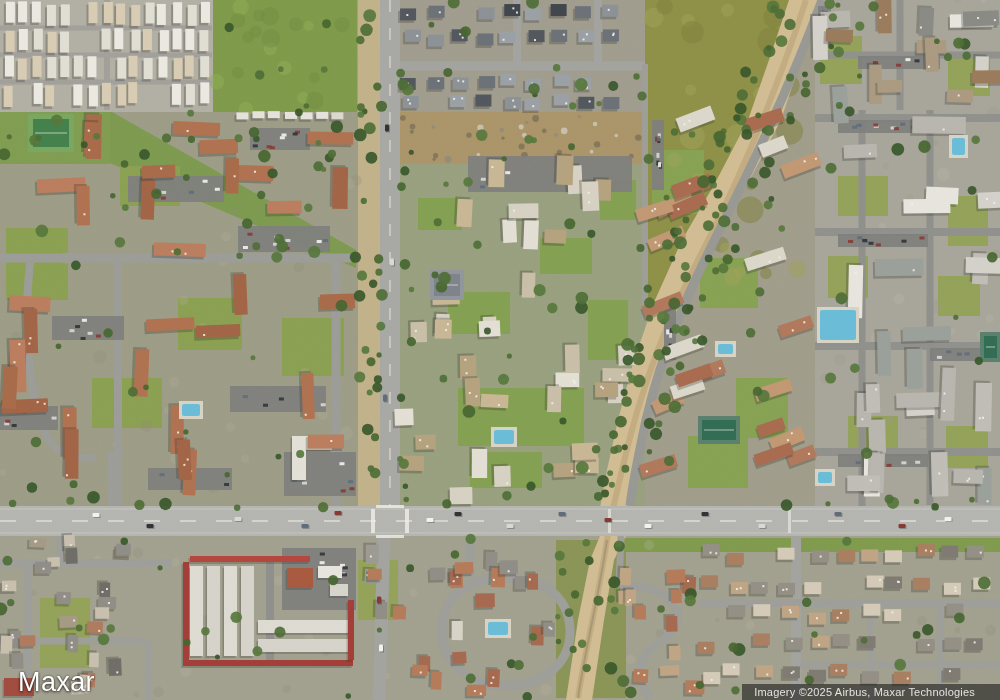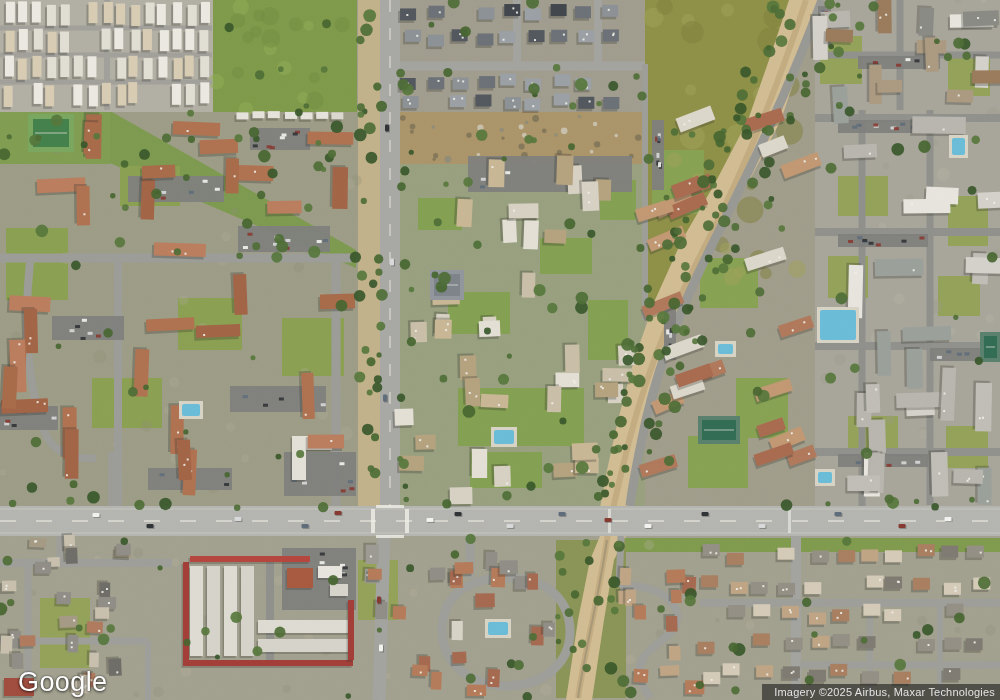--- a/index.html
+++ b/index.html
@@ -1,20 +1,20 @@
 <!DOCTYPE html>
 <html><head>
 <meta charset="utf-8">
 <style>
   html,body{margin:0;padding:0;background:#202124;}
   #viewport{position:relative;width:1000px;height:700px;overflow:hidden;background:#a5a18b;font-family:"Liberation Sans",sans-serif;}
   #map-svg{position:absolute;left:0;top:0;display:block;}
   .logo{position:absolute;left:18px;bottom:2px;color:#ffffff;font-size:27px;font-weight:500;letter-spacing:0.4px;
         text-shadow:0 1px 3px rgba(0,0,0,0.65),0 0 2px rgba(0,0,0,0.45);user-select:none;}
-  .attr{position:absolute;right:0;bottom:0;height:16px;line-height:16px;padding:0 5px 0 12px;
+  .attr{position:absolute;right:0;bottom:0;height:16px;line-height:16px;padding:0 25px 0 12px;
         background:rgba(15,15,15,0.55);color:#e3e3e3;font-size:11px;letter-spacing:0.2px;white-space:nowrap;}
 </style>
 </head>
 <body>
 
 <div id="viewport">
   <svg id="map-svg" width="1000" height="700" viewBox="0 0 1000 700">
       <defs>
         <filter id="noise" x="0" y="0" width="100%" height="100%">
           <feTurbulence type="fractalNoise" baseFrequency="0.9" numOctaves="2" stitchTiles="stitch"></feTurbulence>
@@ -2469,17 +2469,17 @@
         <rect x="383" y="394.5" width="4" height="7" rx="1" fill="#5d6b7a"></rect>
         <rect x="378" y="597.5" width="4" height="7" fill="#222" opacity="0.3"></rect>
         <rect x="377" y="596.5" width="4" height="7" rx="1" fill="#86372f"></rect>
         <rect x="380" y="645.5" width="4" height="7" fill="#222" opacity="0.3"></rect>
         <rect x="379" y="644.5" width="4" height="7" rx="1" fill="#f4f4f2"></rect>
       </g>
       <g>
         <rect x="0" y="0" width="1000" height="700" filter="url(#noise)" opacity="0.12"></rect>
       </g>
     </svg>
-  <div class="logo">Google</div>
+  <div class="logo">Maxar</div>
   <div class="attr">
     <span>Imagery ©2025 Airbus, Maxar Technologies</span>
   </div>
 </div>
 
 </body></html>

